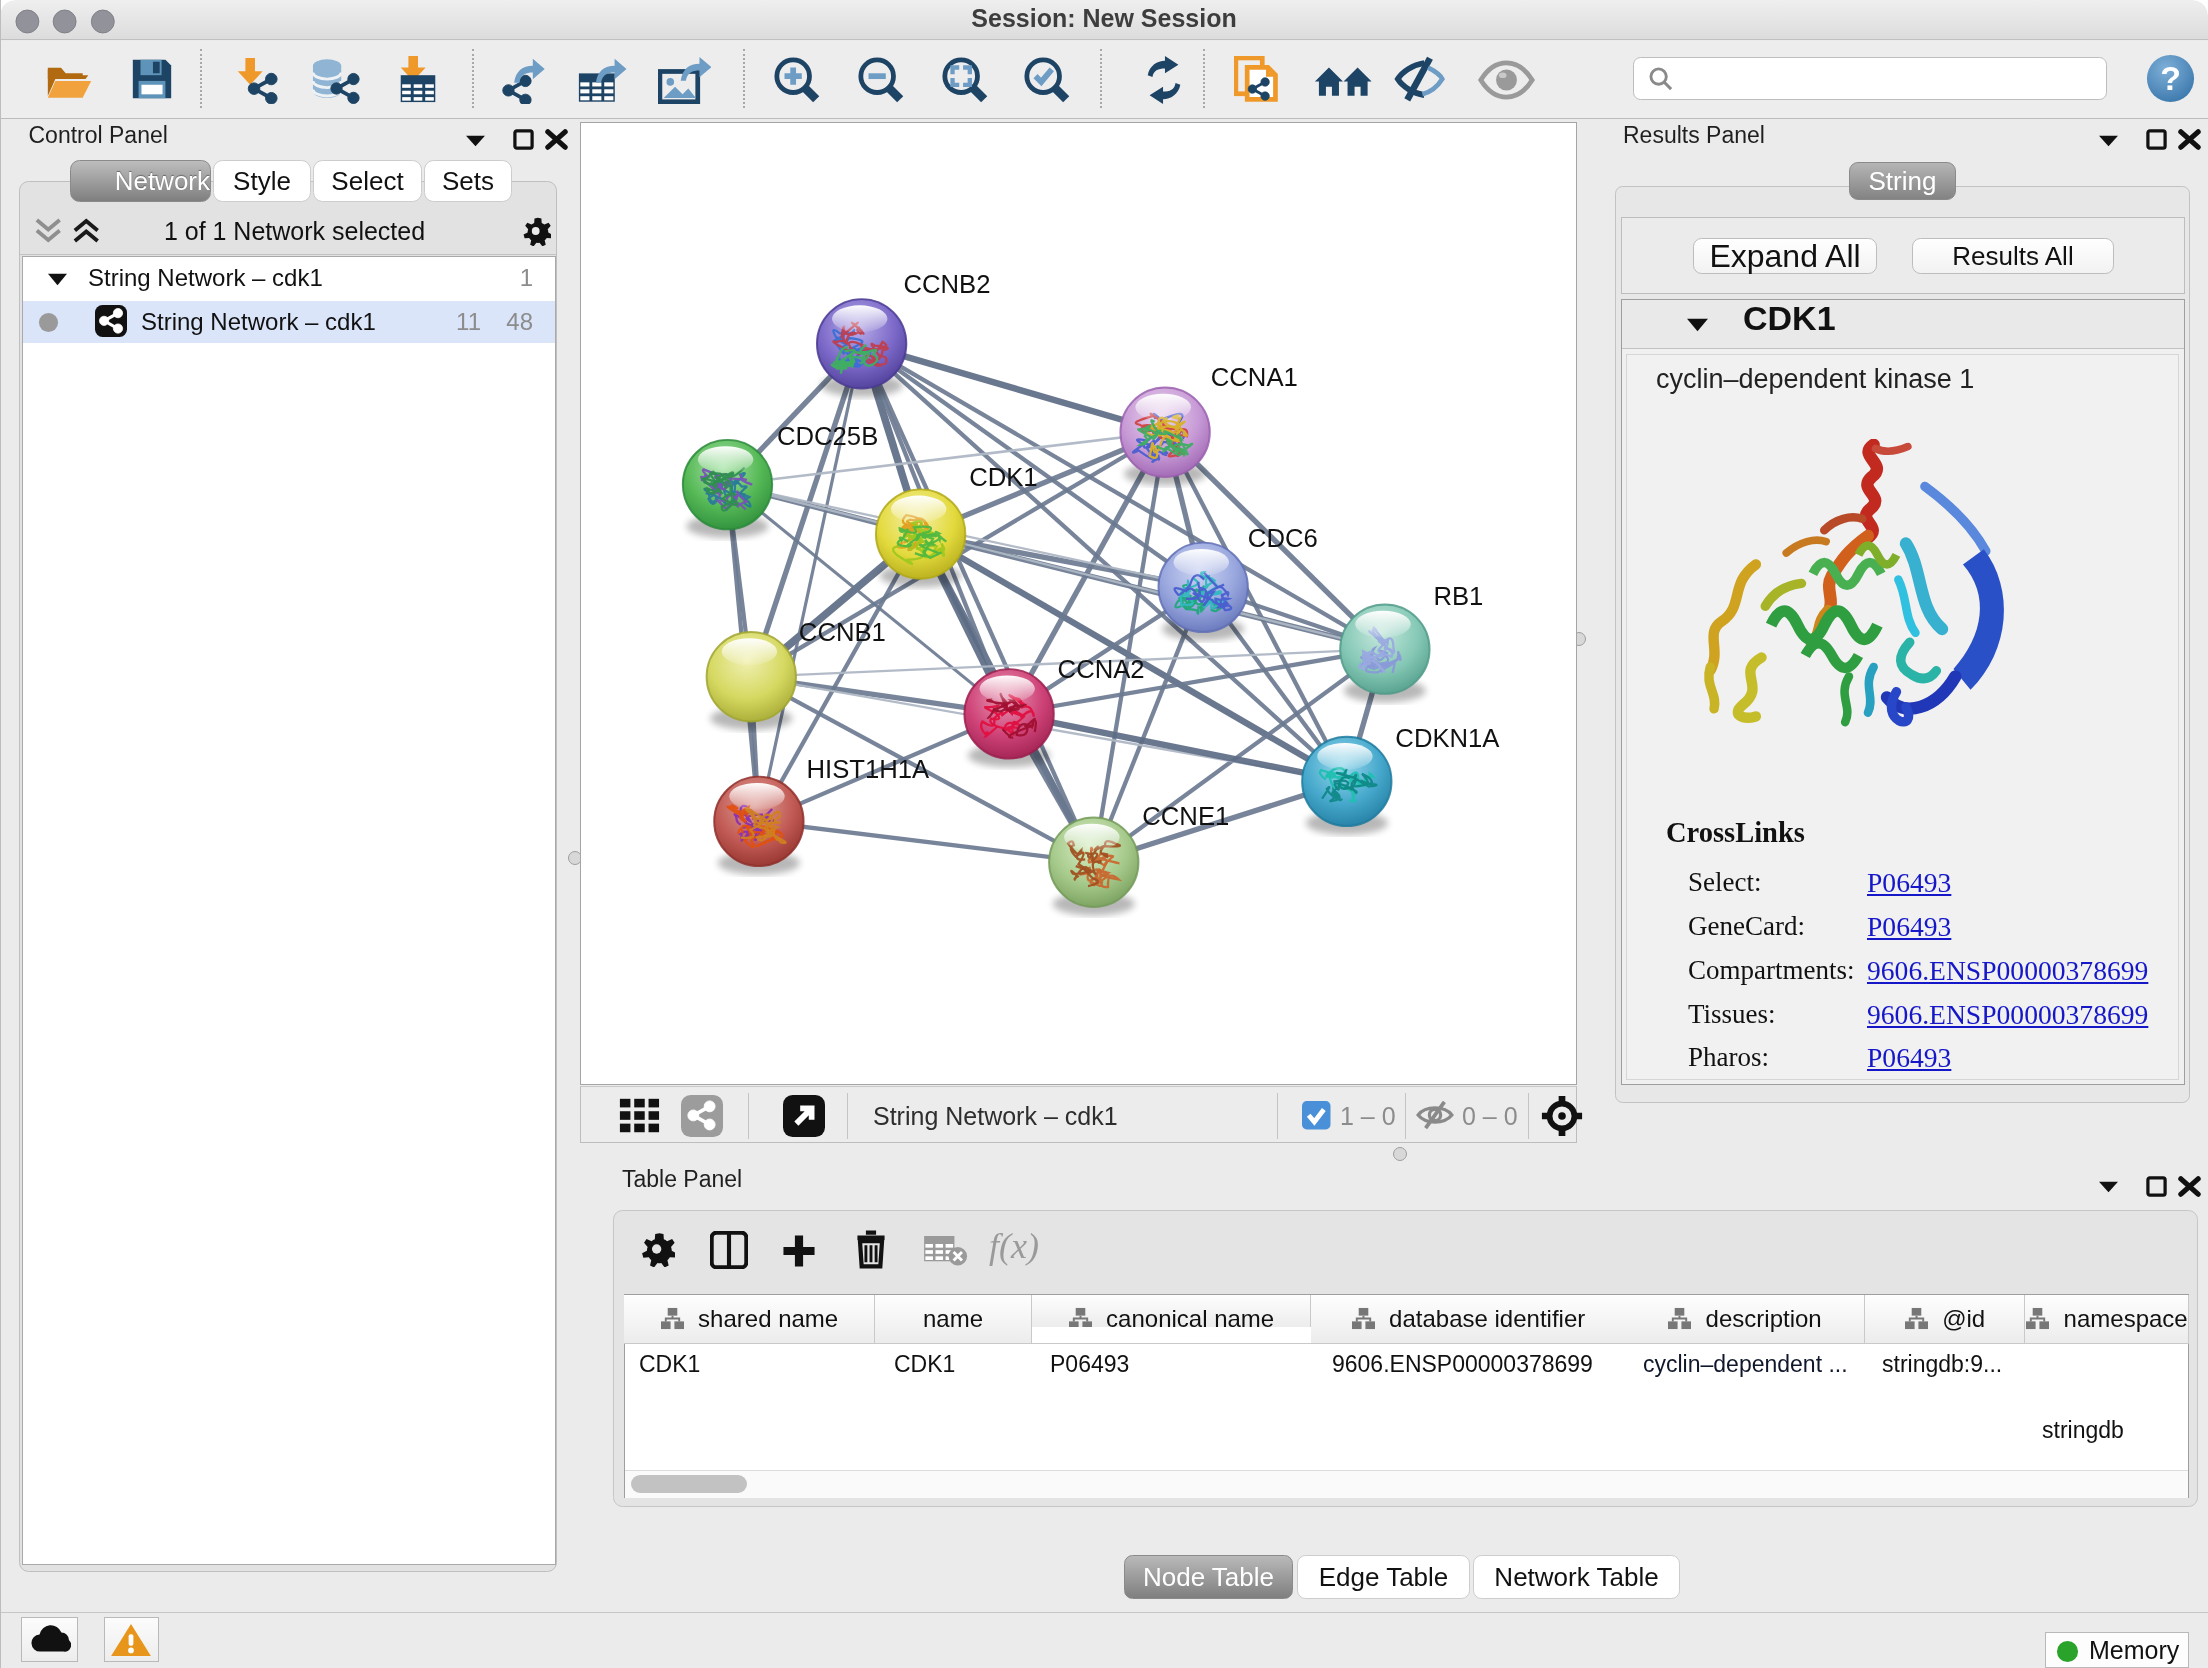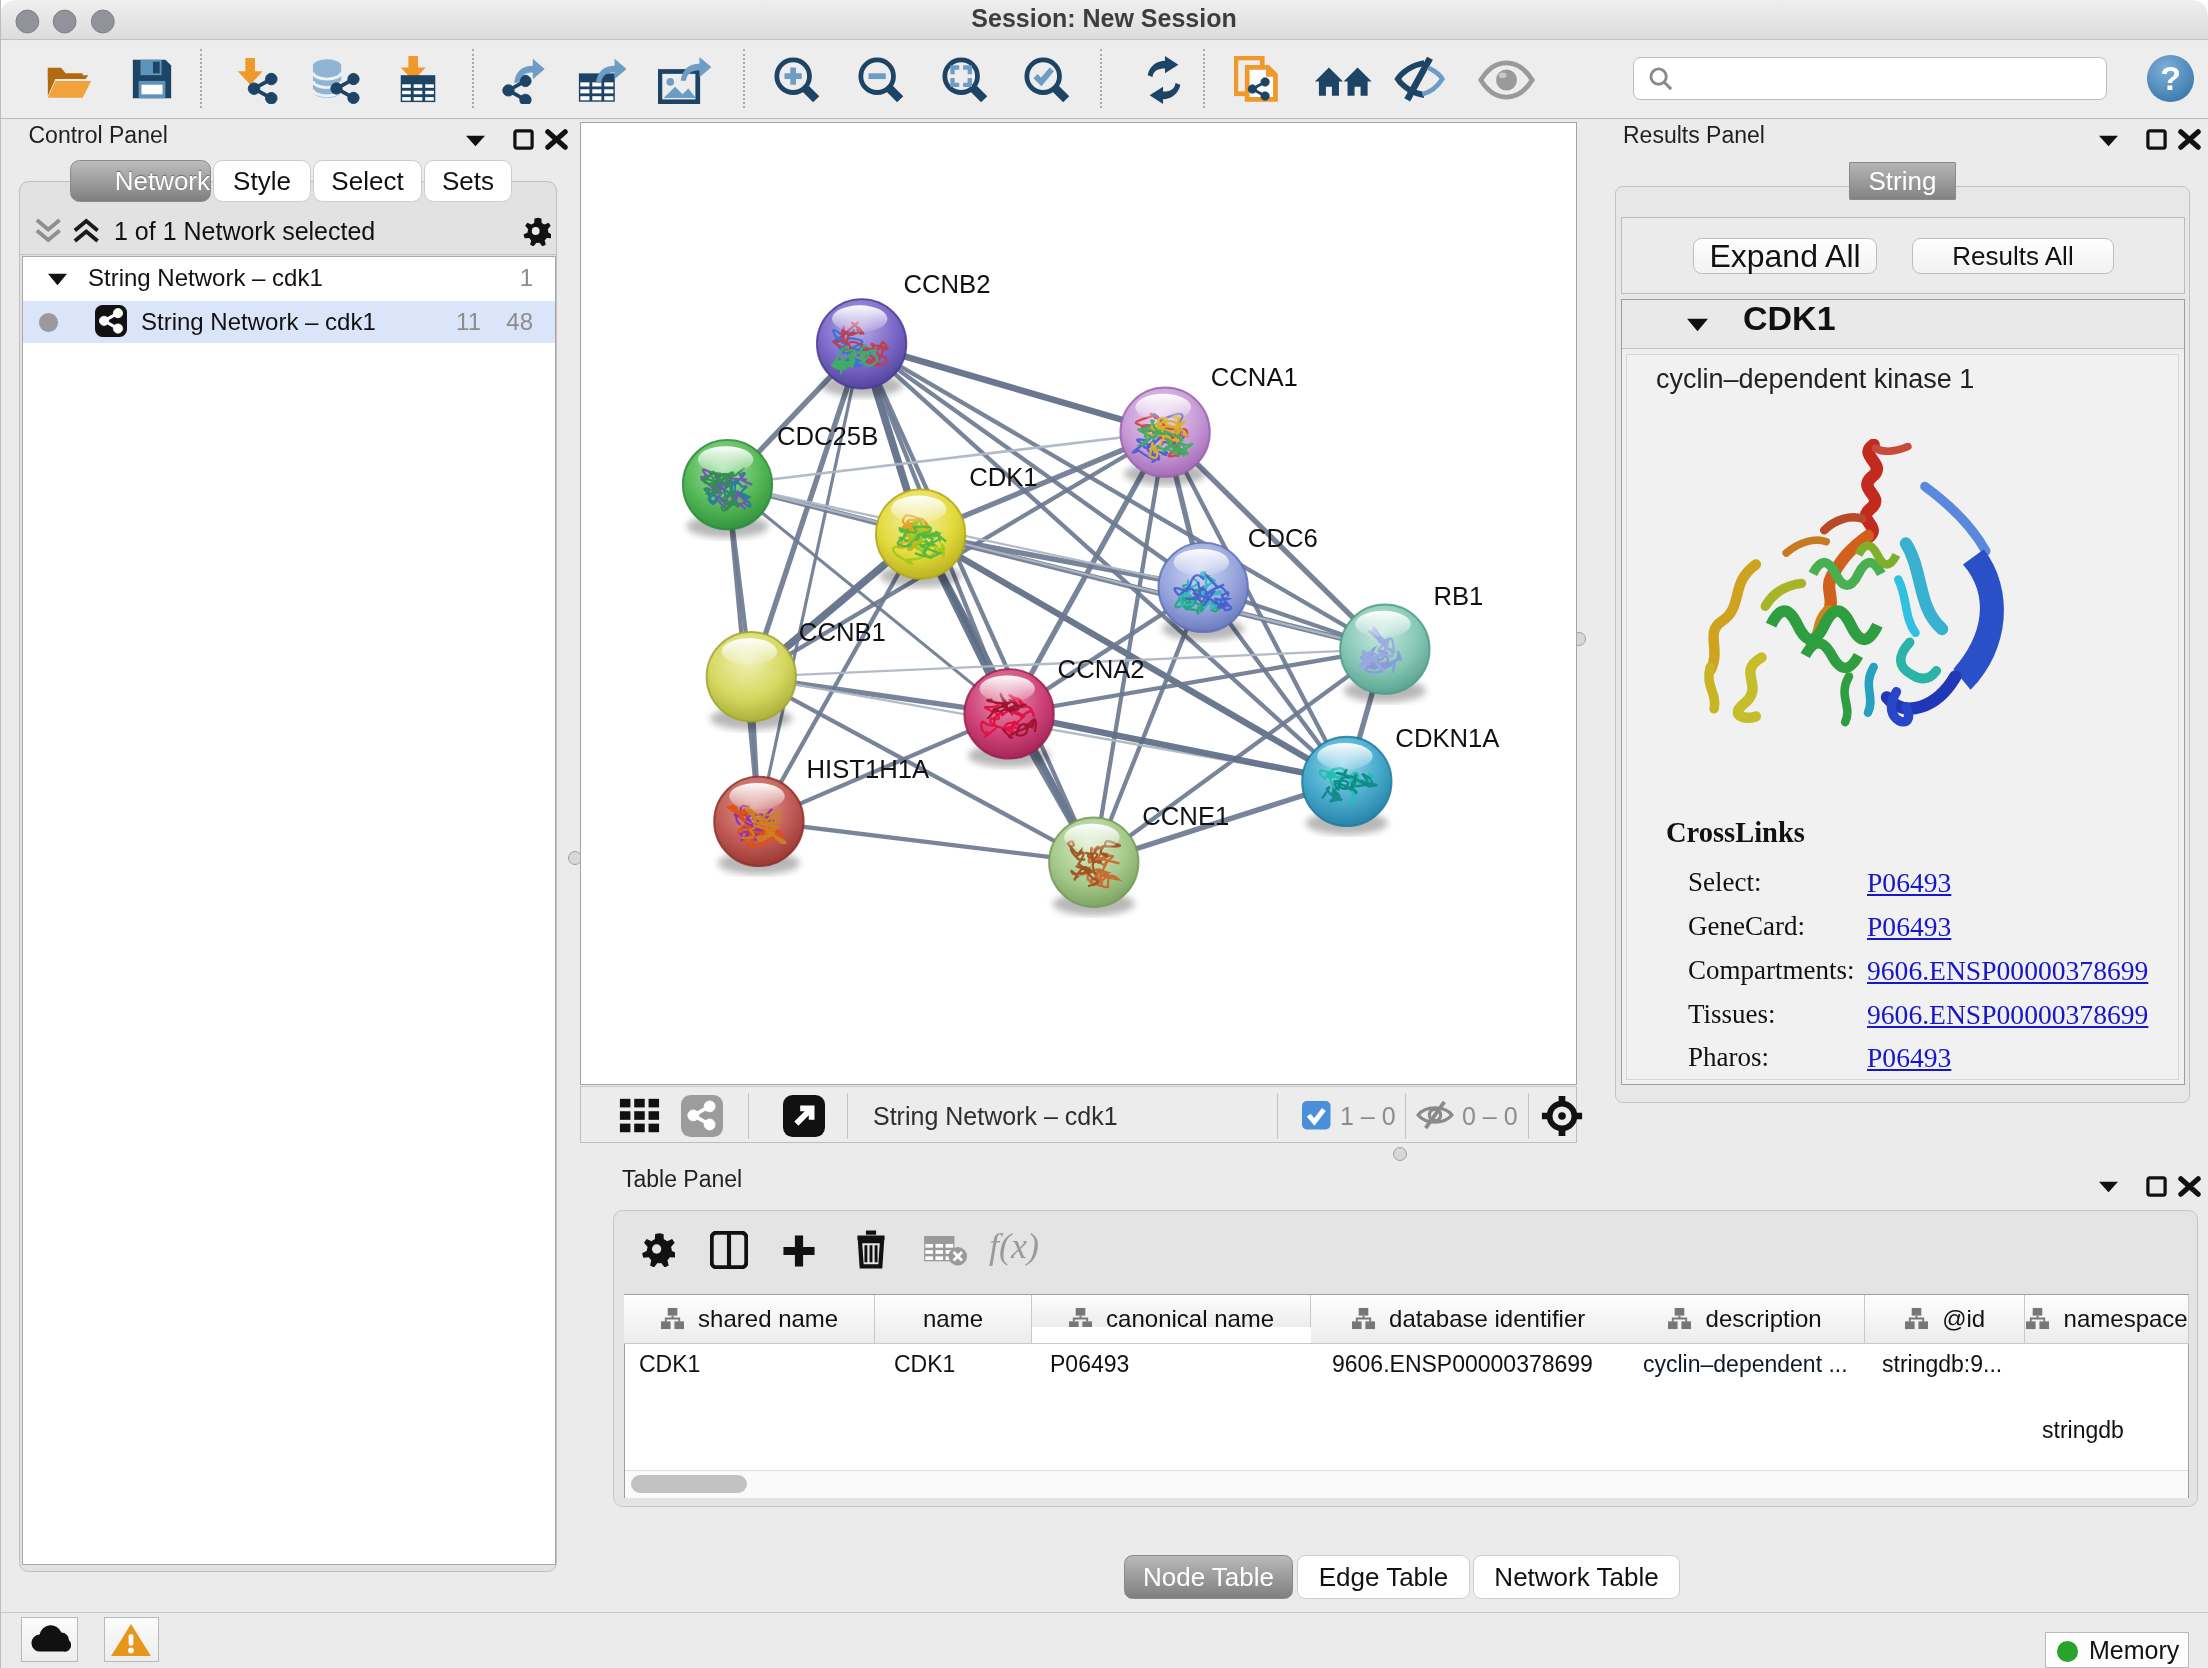--- a/index.html
+++ b/index.html
@@ -236,21 +236,21 @@
 <div class="abs" style="left:34px;top:217px;">
     <svg width="28.5" height="27" viewBox="0 0 30 28" style="">
       <path d="M3 3 l12 10 12 -10 M3 14 l12 10 12 -10" stroke="#8f8f8f" stroke-width="4" fill="none"></path>
     </svg>
   </div>
 <div class="abs" style="left:72px;top:217px;">
     <svg width="28.5" height="27" viewBox="0 0 30 28" style="">
       <path d="M3 25 l12 -10 12 10 M3 14 l12 -10 12 10" stroke="#1a1a1a" stroke-width="4" fill="none"></path>
     </svg>
   </div>
-<div class="abs" style="left:114px;top:217px;width:361px;text-align:left;font-size:25px;color:#111;">1 of 1 Network selected</div>
+<div class="abs" style="left:114px;top:217px;width:361px;text-align:center;font-size:25px;color:#111;">1 of 1 Network selected</div>
 <div class="abs" style="left:521px;top:216px;">
     <svg width="30" height="30" viewBox="0 0 50 50" style="">
       <path d="M25 10 l3 -7 6 1 0.5 7.6 a15 15 0 0 1 4.5 2.6 l7 -3 3.5 5.2 -5 5.8 a15 15 0 0 1 1 5.2 l6.7 3.6 -1.7 6 -7.6 -0.5 a15 15 0 0 1 -3.4 4 l1.7 7.5 -5.6 2.6 -4.7 -6 a15 15 0 0 1 -5.3 0 l-4.7 6 -5.6 -2.6 1.7 -7.5 a15 15 0 0 1 -3.4 -4 l-7.6 0.5 -1.7 -6 6.7 -3.6 a15 15 0 0 1 1 -5.2 l-5 -5.8 3.5 -5.2 7 3 a15 15 0 0 1 4.5 -2.6 l0.5 -7.6 6 -1 z" fill="#111"></path>
       <circle cx="24.5" cy="25" r="6.5" fill="#ebebeb"></circle>
     </svg>
   </div>
 <div class="abs" style="left:22px;top:256px;width:534px;height:1309px;background:#fff;border:1px solid #a9a9a9;"></div>
 <div class="abs" style="left:46px;top:270px;">
     <svg width="23" height="19" viewBox="0 0 24 20" style="">
       <path d="M2 4 h20 l-10 12 z" fill="#111"></path>
@@ -605,21 +605,21 @@
     <svg width="21" height="21" viewBox="0 0 22 22" style="">
       <rect x="2" y="2" width="18" height="18" fill="none" stroke="#111" stroke-width="3.4" rx="2"></rect>
     </svg>
   </div>
 <div class="abs" style="left:2178px;top:129px;">
     <svg width="23" height="21" viewBox="0 0 24 22" style="">
       <path d="M3 3 L21 19 M21 3 L3 19" stroke="#111" stroke-width="5.5" stroke-linecap="round"></path>
     </svg>
   </div>
 <div class="abs" style="left:1615px;top:186px;width:575px;height:917px;background:#e7e7e7;border:1px solid #c2c2c2;border-radius:7.6px;"></div>
-<div class="abs" style="left:1849px;top:162px;width:107px;height:38px;border-radius:1px;background:linear-gradient(#b5b5b5,#838383);border:1px solid #8a8a8a;color:#fff;font-size:26px;text-align:center;line-height:36px;">String</div>
+<div class="abs" style="left:1849px;top:162px;width:107px;height:38px;border-radius:9px;background:linear-gradient(#b5b5b5,#838383);border:1px solid #8a8a8a;color:#fff;font-size:26px;text-align:center;line-height:36px;">String</div>
 <div class="abs" style="left:1621px;top:217px;width:564px;height:77px;background:#ebebeb;border:1px solid #bdbdbd;"></div>
 <div class="abs" style="left:1693px;top:238px;width:184px;height:36px;background:linear-gradient(#fff,#f2f2f2);border:1px solid #bdbdbd;border-radius:8.6px;font-size:32px;color:#111;text-align:center;line-height:34px;">Expand All</div>
 <div class="abs" style="left:1912px;top:238px;width:202px;height:36px;background:linear-gradient(#fff,#f2f2f2);border:1px solid #bdbdbd;border-radius:8.6px;font-size:26px;color:#111;text-align:center;line-height:34px;">Results All</div>
 <div class="abs" style="left:1621px;top:299px;width:564px;height:786px;background:#f0f0f0;border:1px solid #9e9e9e;"></div>
 <div class="abs" style="left:1622px;top:300px;width:562px;height:49px;background:#e9e9e9;border-bottom:1px solid #c2c2c2;"></div>
 <div class="abs" style="left:1685px;top:316px;">
     <svg width="25" height="19" viewBox="0 0 26 20" style="">
       <path d="M2 3 h22 l-11 13 z" fill="#111"></path>
     </svg>
   </div>

